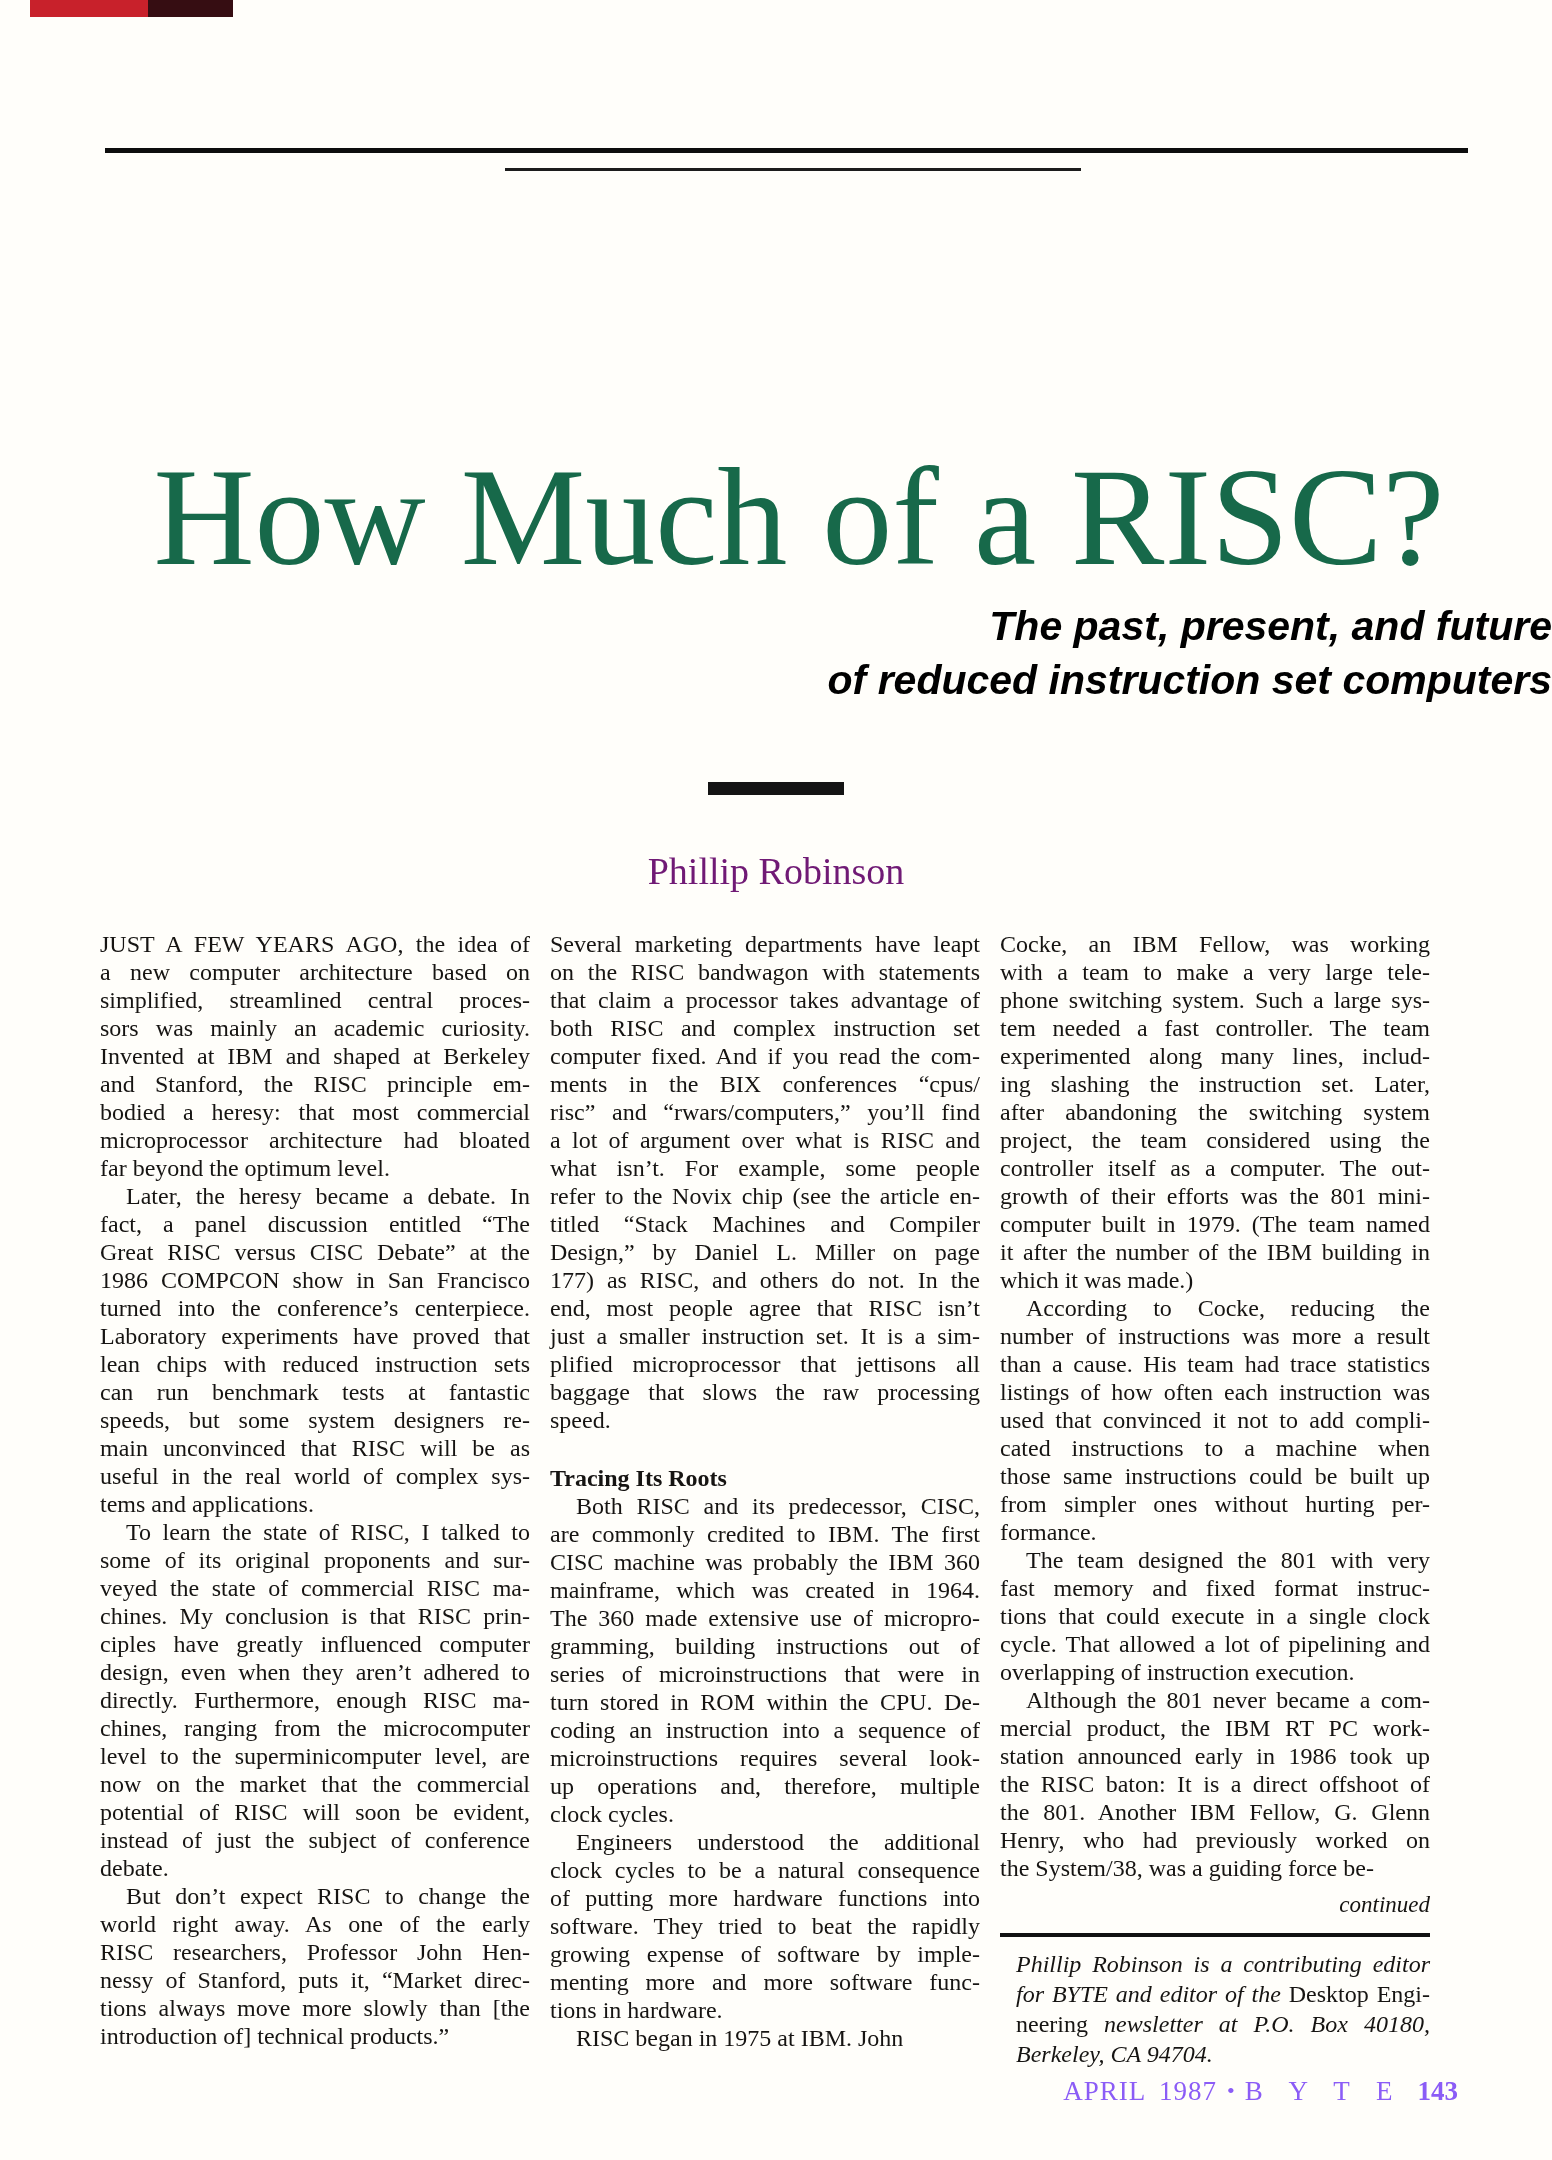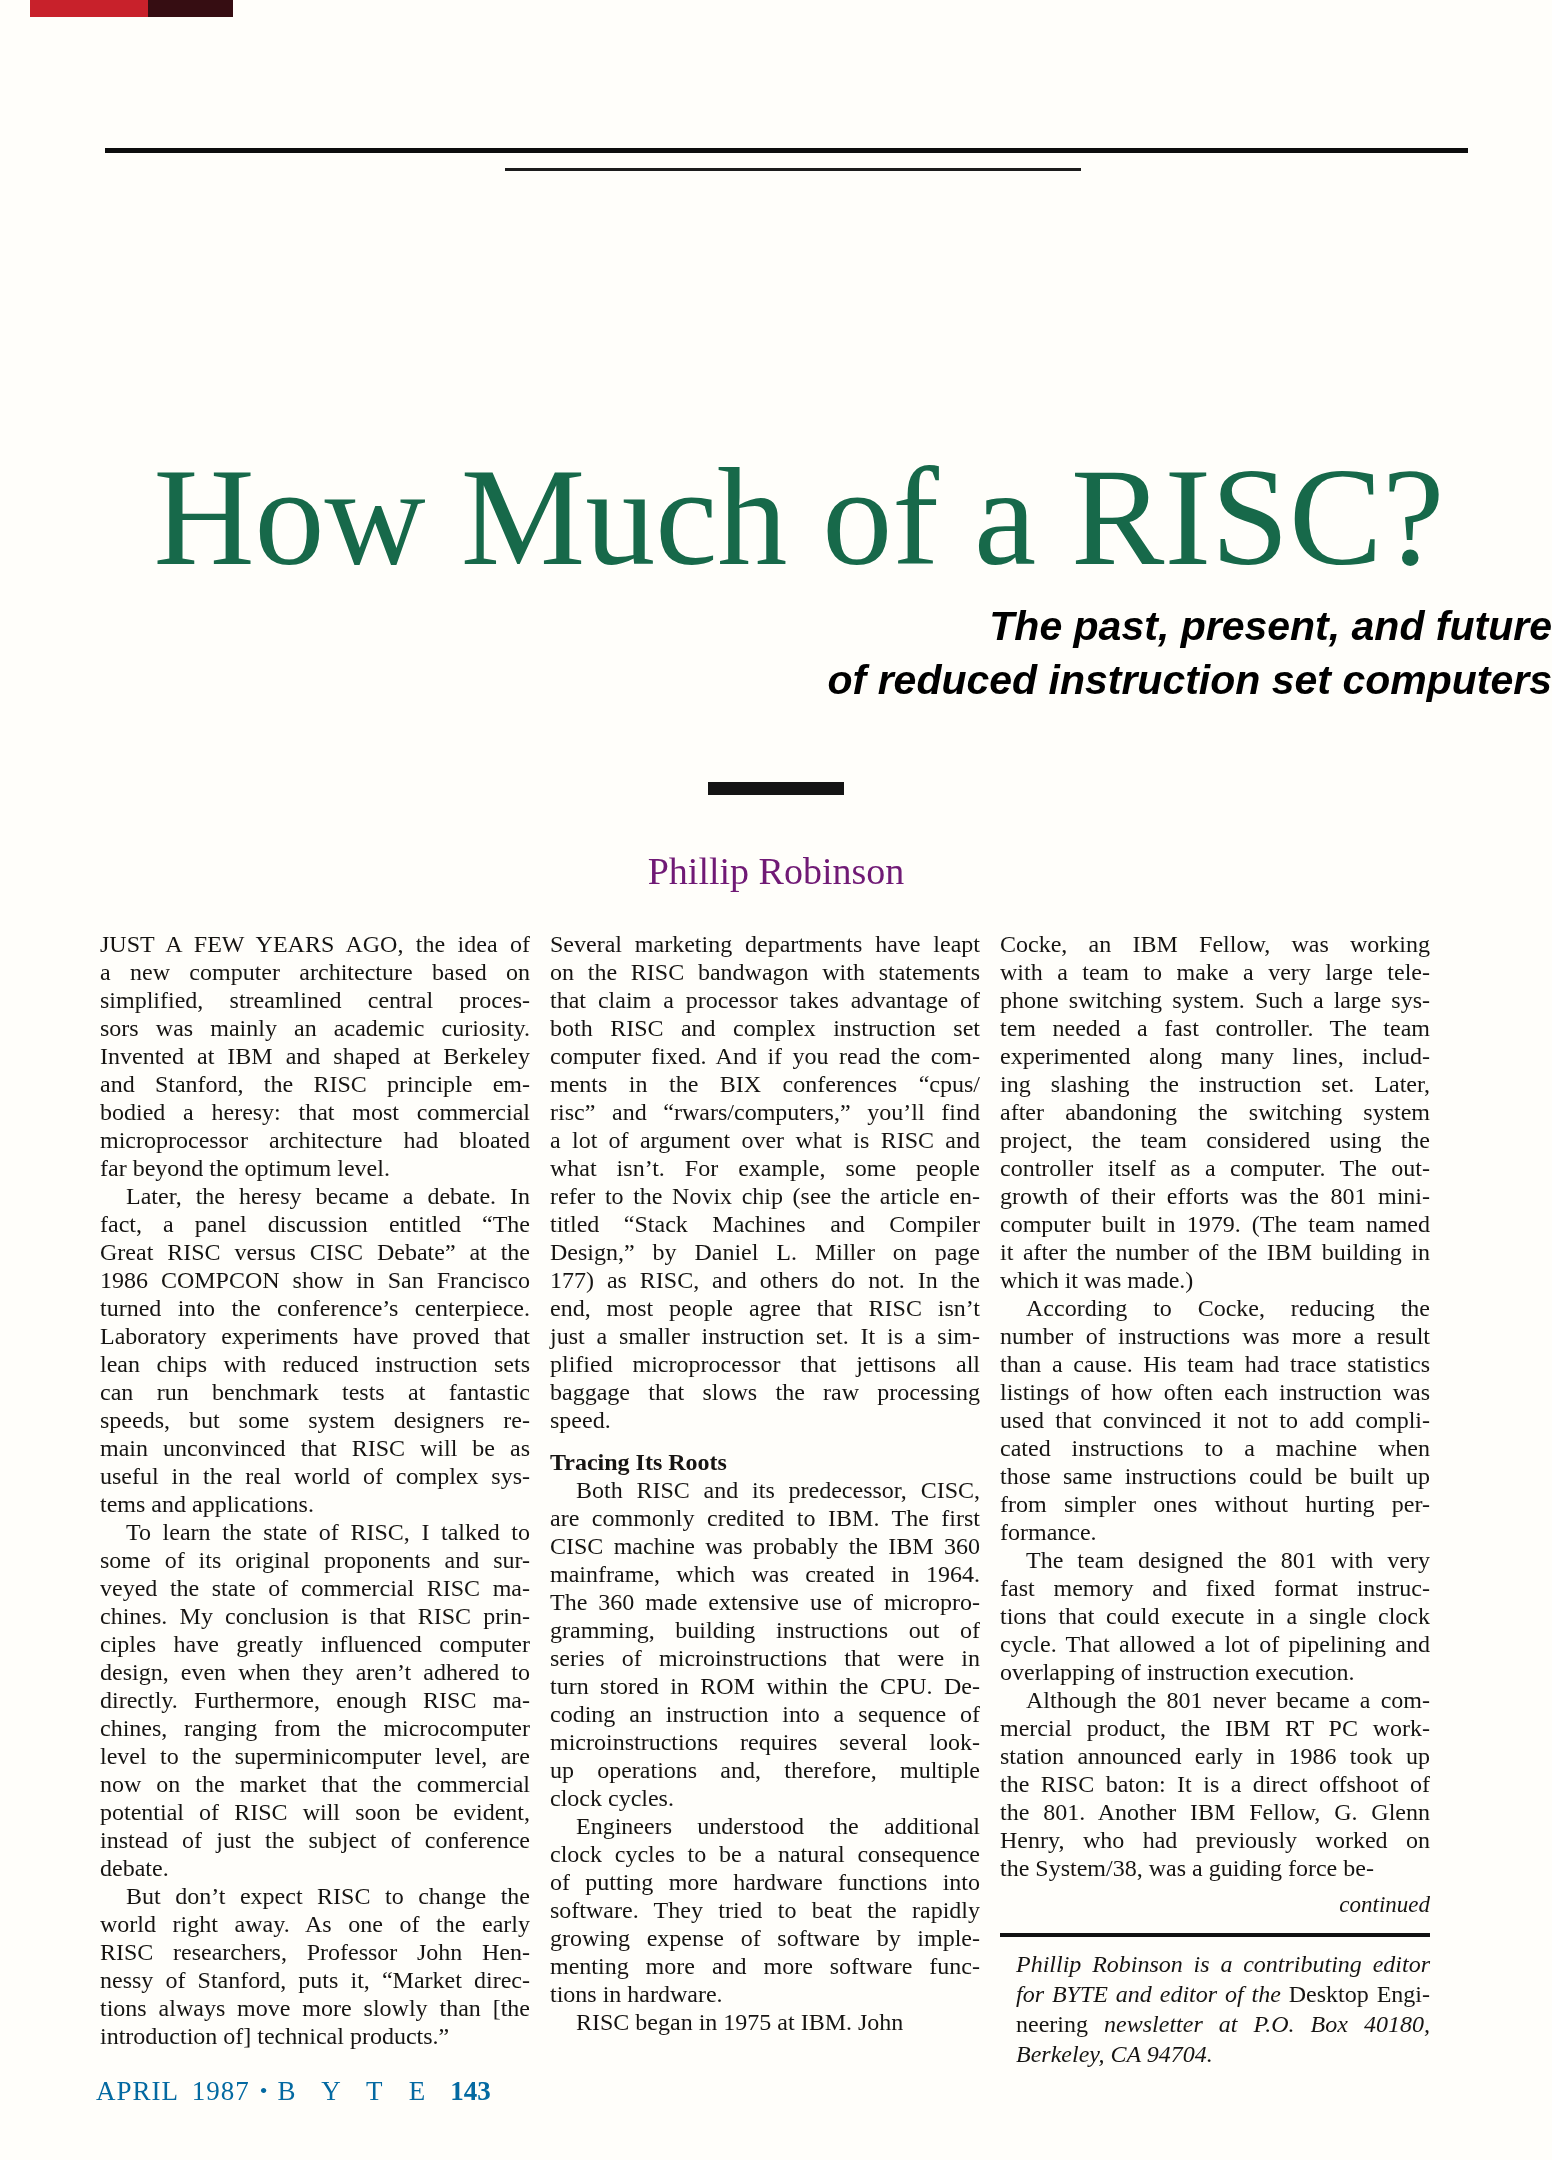--- a/index.html
+++ b/index.html
@@ -60,39 +60,40 @@
 
   
   .columns{
     position:absolute;top:930px;left:100px;width:1362px;
     display:flex;gap:20px;
   }
   .column{width:430px;flex:0 0 430px;font-size:24px;line-height:28px;}
   .jline{text-align:justify;text-align-last:justify;white-space:normal;}
   .jline.last{text-align:last;text-align-last:left;}
   .jline.indent{text-indent:26px;}
-  .col-heading{font-weight:bold;margin-top:14px;font-size:24px;line-height:28px;}
+  .col-heading{font-weight:bold;margin-top:30px;font-size:24px;line-height:28px;}
 
   
   .continued{
     margin-top:11px;
     text-align:right;
     font-style:italic;
     font-size:23px;line-height:24px;
   }
   .bio-rule{margin-top:16px;width:100%;height:4px;background:#111;}
   .bio{margin-top:12px;font-size:24px;line-height:30px;margin-left:16px;}
   .bio .seg-i{font-style:italic;}
   .bio .seg-r{font-style:normal;}
 
   
   .footer{
     position:absolute;top:2078px;left:96px;width:1362px;
+    text-align:right;
     font-size:27px;line-height:1;
-    color:#0369a1;
+    color:#8b5cf6;
   }
   .footer .issue{letter-spacing:1px;word-spacing:6px;}
   .footer .bullet{margin:0 10px;font-size:22px;vertical-align:2px;}
   .footer .magazine{letter-spacing:9px;word-spacing:2px;}
   .footer .page-number{font-weight:bold;margin-left:16px;}
 </style>
 </head>
 <body>
 
 <div id="page">

